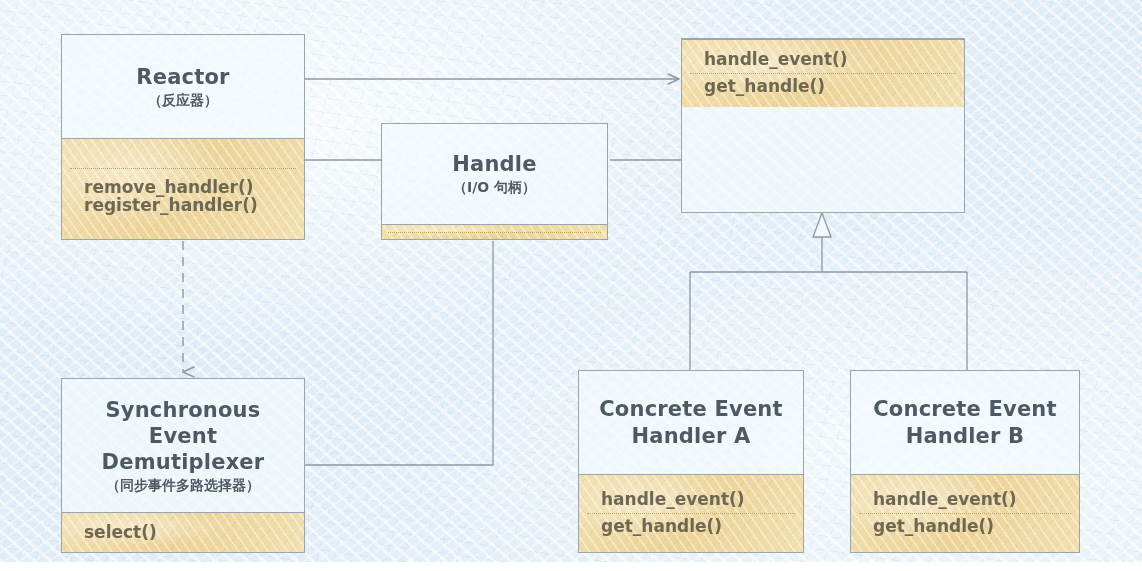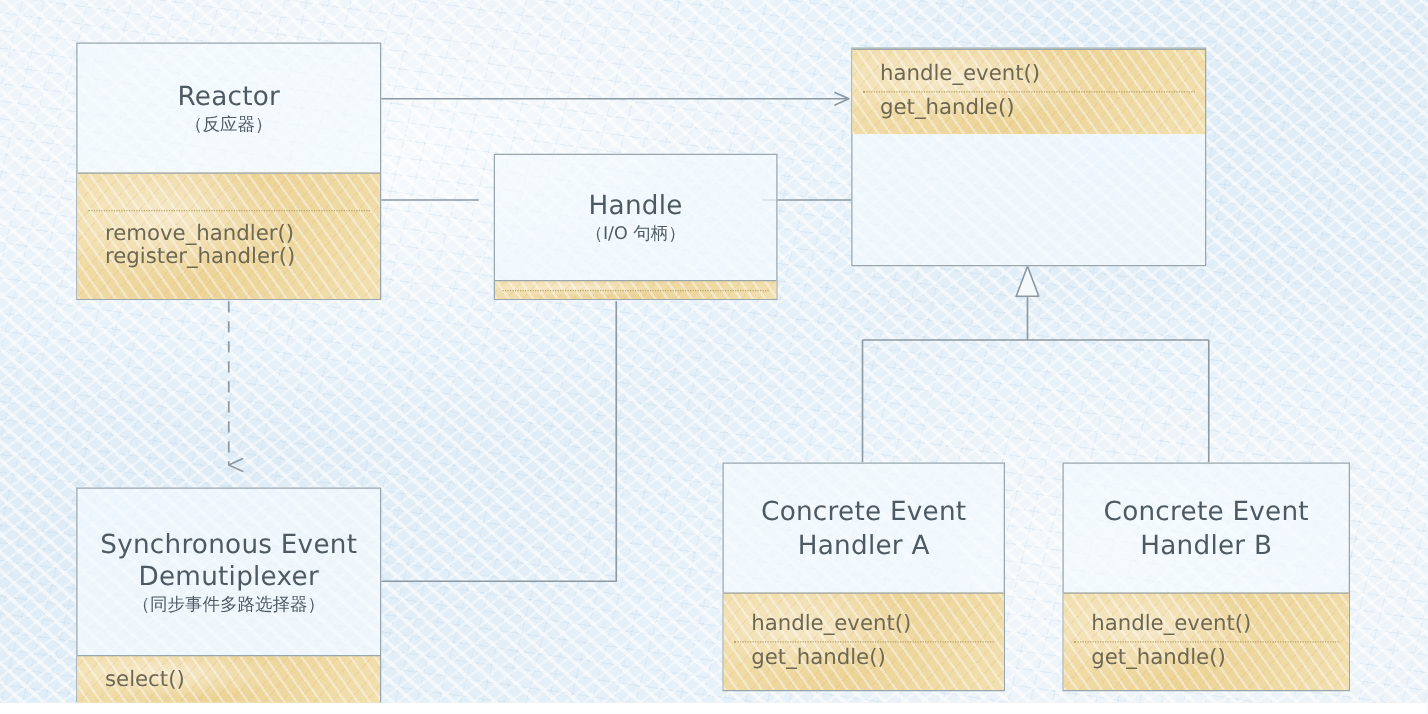--- a/index.html
+++ b/index.html
@@ -20,20 +20,21 @@
     
     background-color: #e6f0f8;
     background-image:
       repeating-linear-gradient(42deg,  rgba(255,255,255,.55) 0 3px, rgba(255,255,255,0) 3px 11px),
       repeating-linear-gradient(-37deg, rgba(255,255,255,.40) 0 2px, rgba(255,255,255,0) 2px 9px),
       repeating-linear-gradient(8deg,   rgba(171,203,228,.20) 0 1px, rgba(171,203,228,0) 1px 14px),
       repeating-linear-gradient(104deg, rgba(171,203,228,.16) 0 1px, rgba(171,203,228,0) 1px 17px),
       radial-gradient(ellipse 70% 60% at 28% 22%, rgba(255,255,255,.70), rgba(255,255,255,0) 70%),
       radial-gradient(ellipse 60% 55% at 78% 78%, rgba(255,255,255,.55), rgba(255,255,255,0) 72%),
       linear-gradient(160deg, #e9f2f9 0%, #dfecf6 45%, #e8f1f8 100%);
+    font-weight: bold;
   }
 
   
   #wires {
     position: absolute;
     left: 0; top: 0;
     width: 1142px;
     height: 571px;
   }
 
@@ -161,41 +162,41 @@
     </div>
     <div class="uml-ops" style="height:101px;">
       <div class="spacer-top"></div>
       <div class="op-sep"></div>
       <div class="op" style="margin-top:6px;">remove_handler()</div>
       <div class="op">register_handler()</div>
       <div class="spacer-bot"></div>
     </div>
   </div>
 
-  <div class="uml-box" style="left:395px; top:123px; width:227px; height:117px;">
+  <div class="uml-box" style="left:381px; top:123px; width:227px; height:117px;">
     <div class="uml-title">
       <div class="name-en">Handle</div>
       <div class="name-cn">（I/O 句柄）</div>
     </div>
     <div class="uml-ops" style="height:15px;">
       <div class="op-sep tight" style="margin:0 6px;"></div>
     </div>
   </div>
 
   <div class="uml-box" style="left:681px; top:38px; width:284px; height:175px;">
     <div class="uml-ops" style="height:68px;">
       <div class="spacer-top" style="height:6px;"></div>
       <div class="op">handle_event()</div>
       <div class="op-sep"></div>
       <div class="op">get_handle()</div>
       <div class="spacer-bot" style="height:6px;"></div>
     </div>
   </div>
 
-  <div class="uml-box" style="left:61px; top:390px; width:244px; height:175px;">
+  <div class="uml-box" style="left:61px; top:378px; width:244px; height:175px;">
     <div class="uml-title">
       <div class="name-en">Synchronous Event
 Demutiplexer</div>
       <div class="name-cn">（同步事件多路选择器）</div>
     </div>
     <div class="uml-ops" style="height:40px;">
       <div class="op">select()</div>
     </div>
   </div>
 

